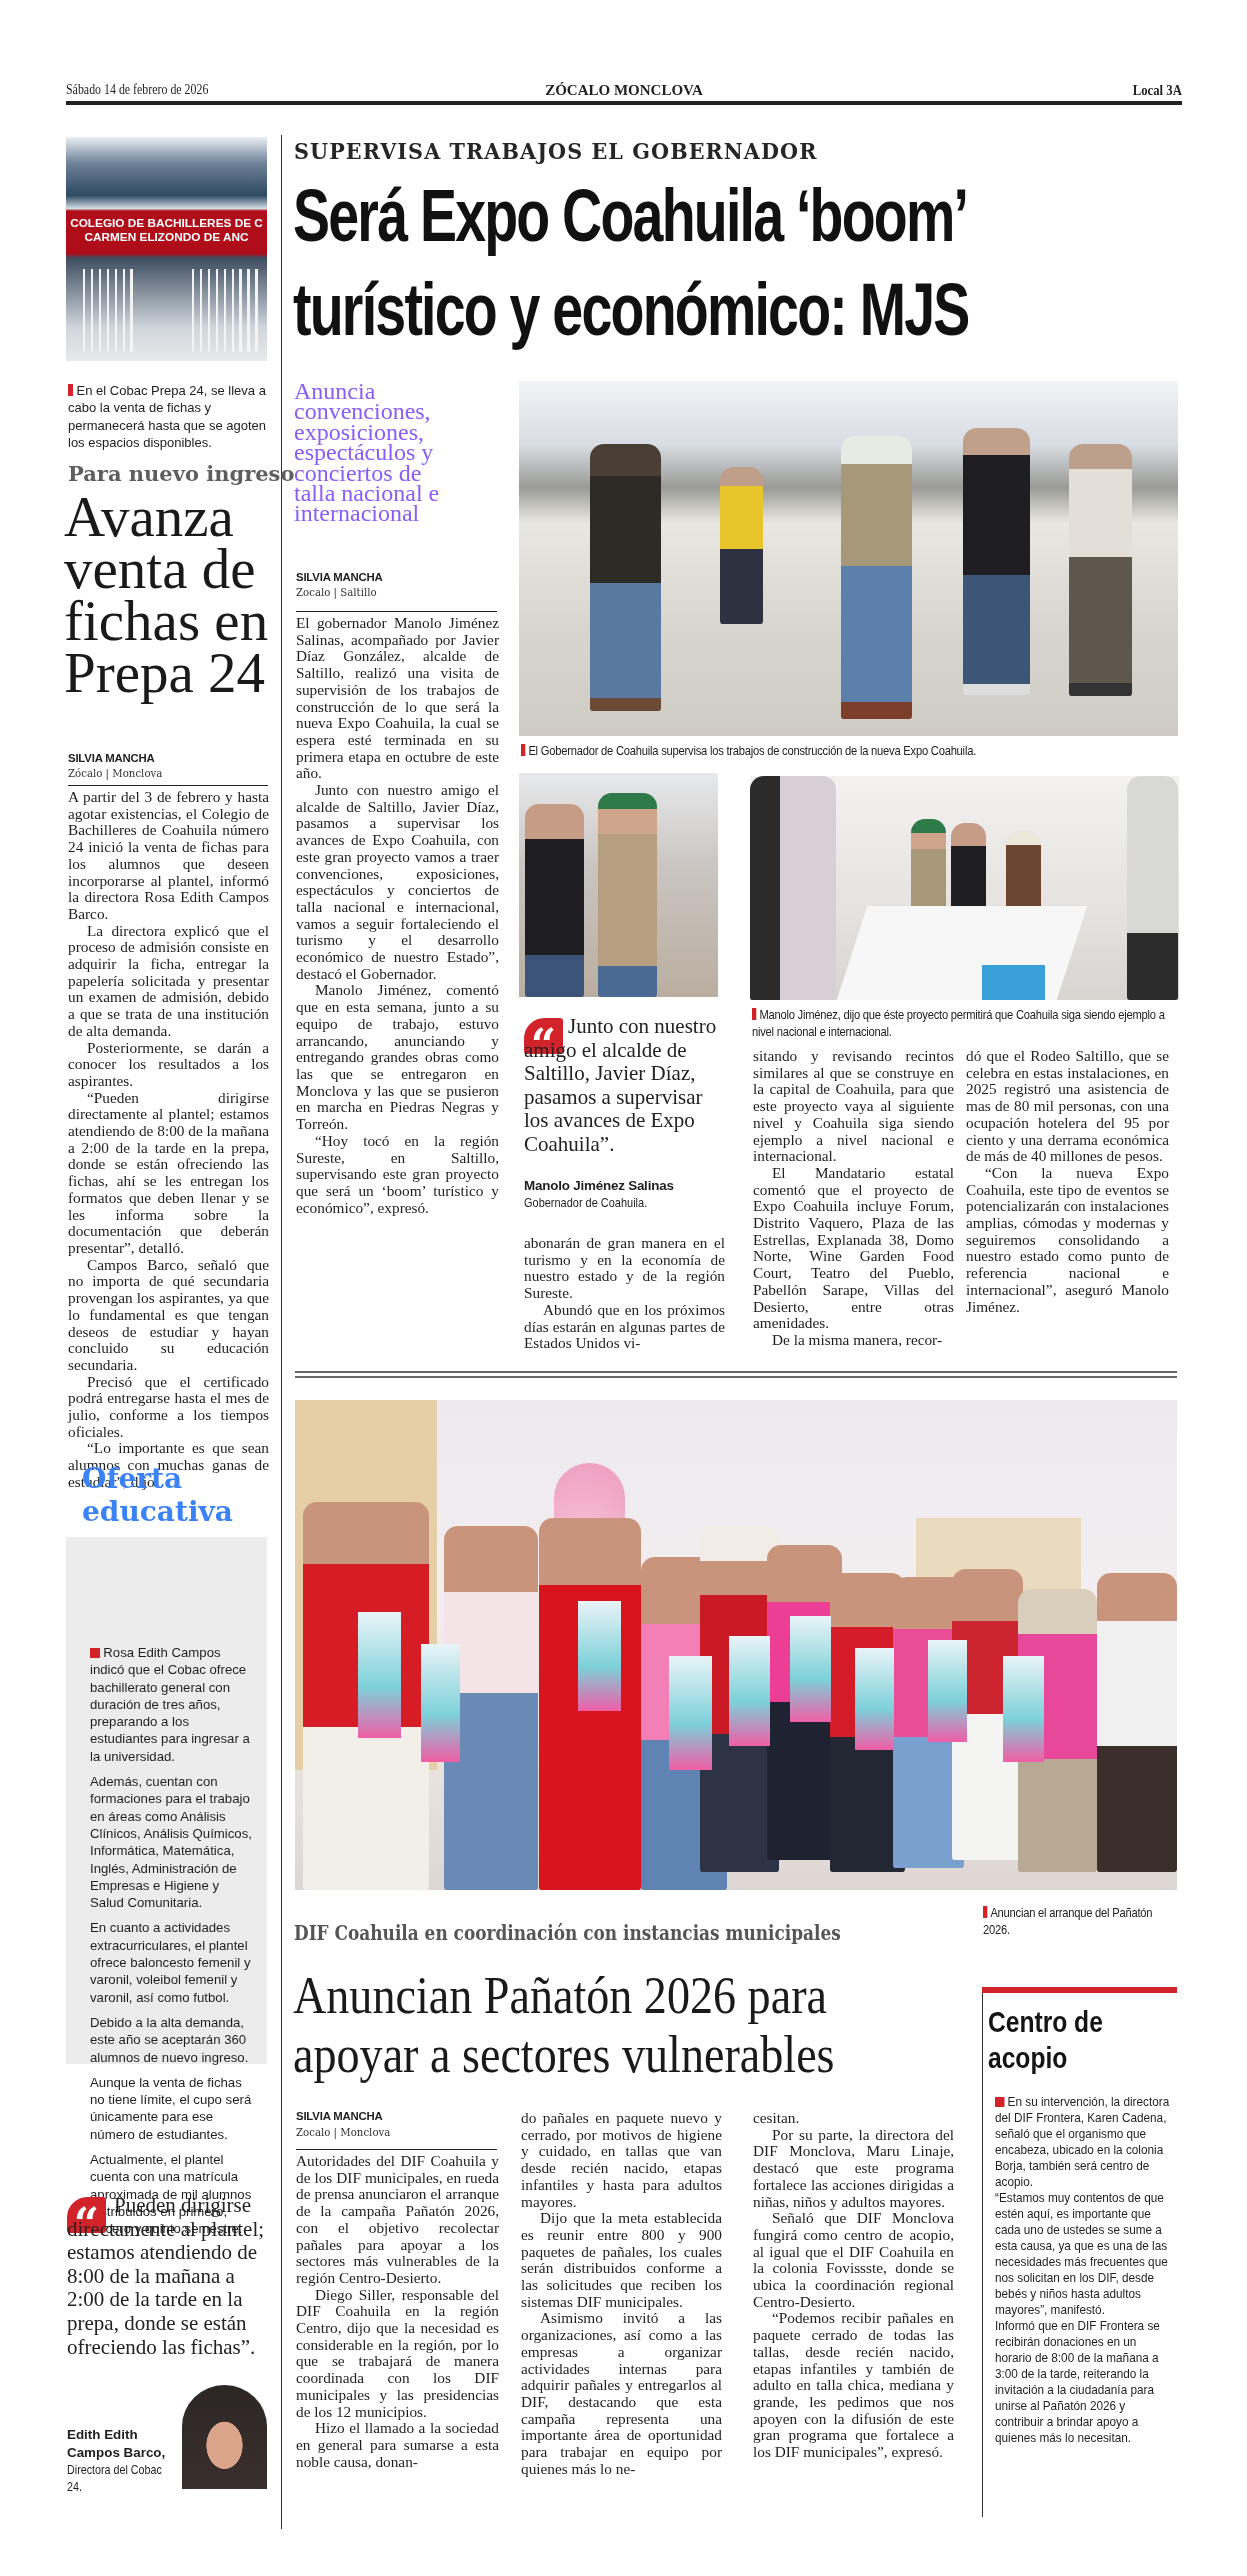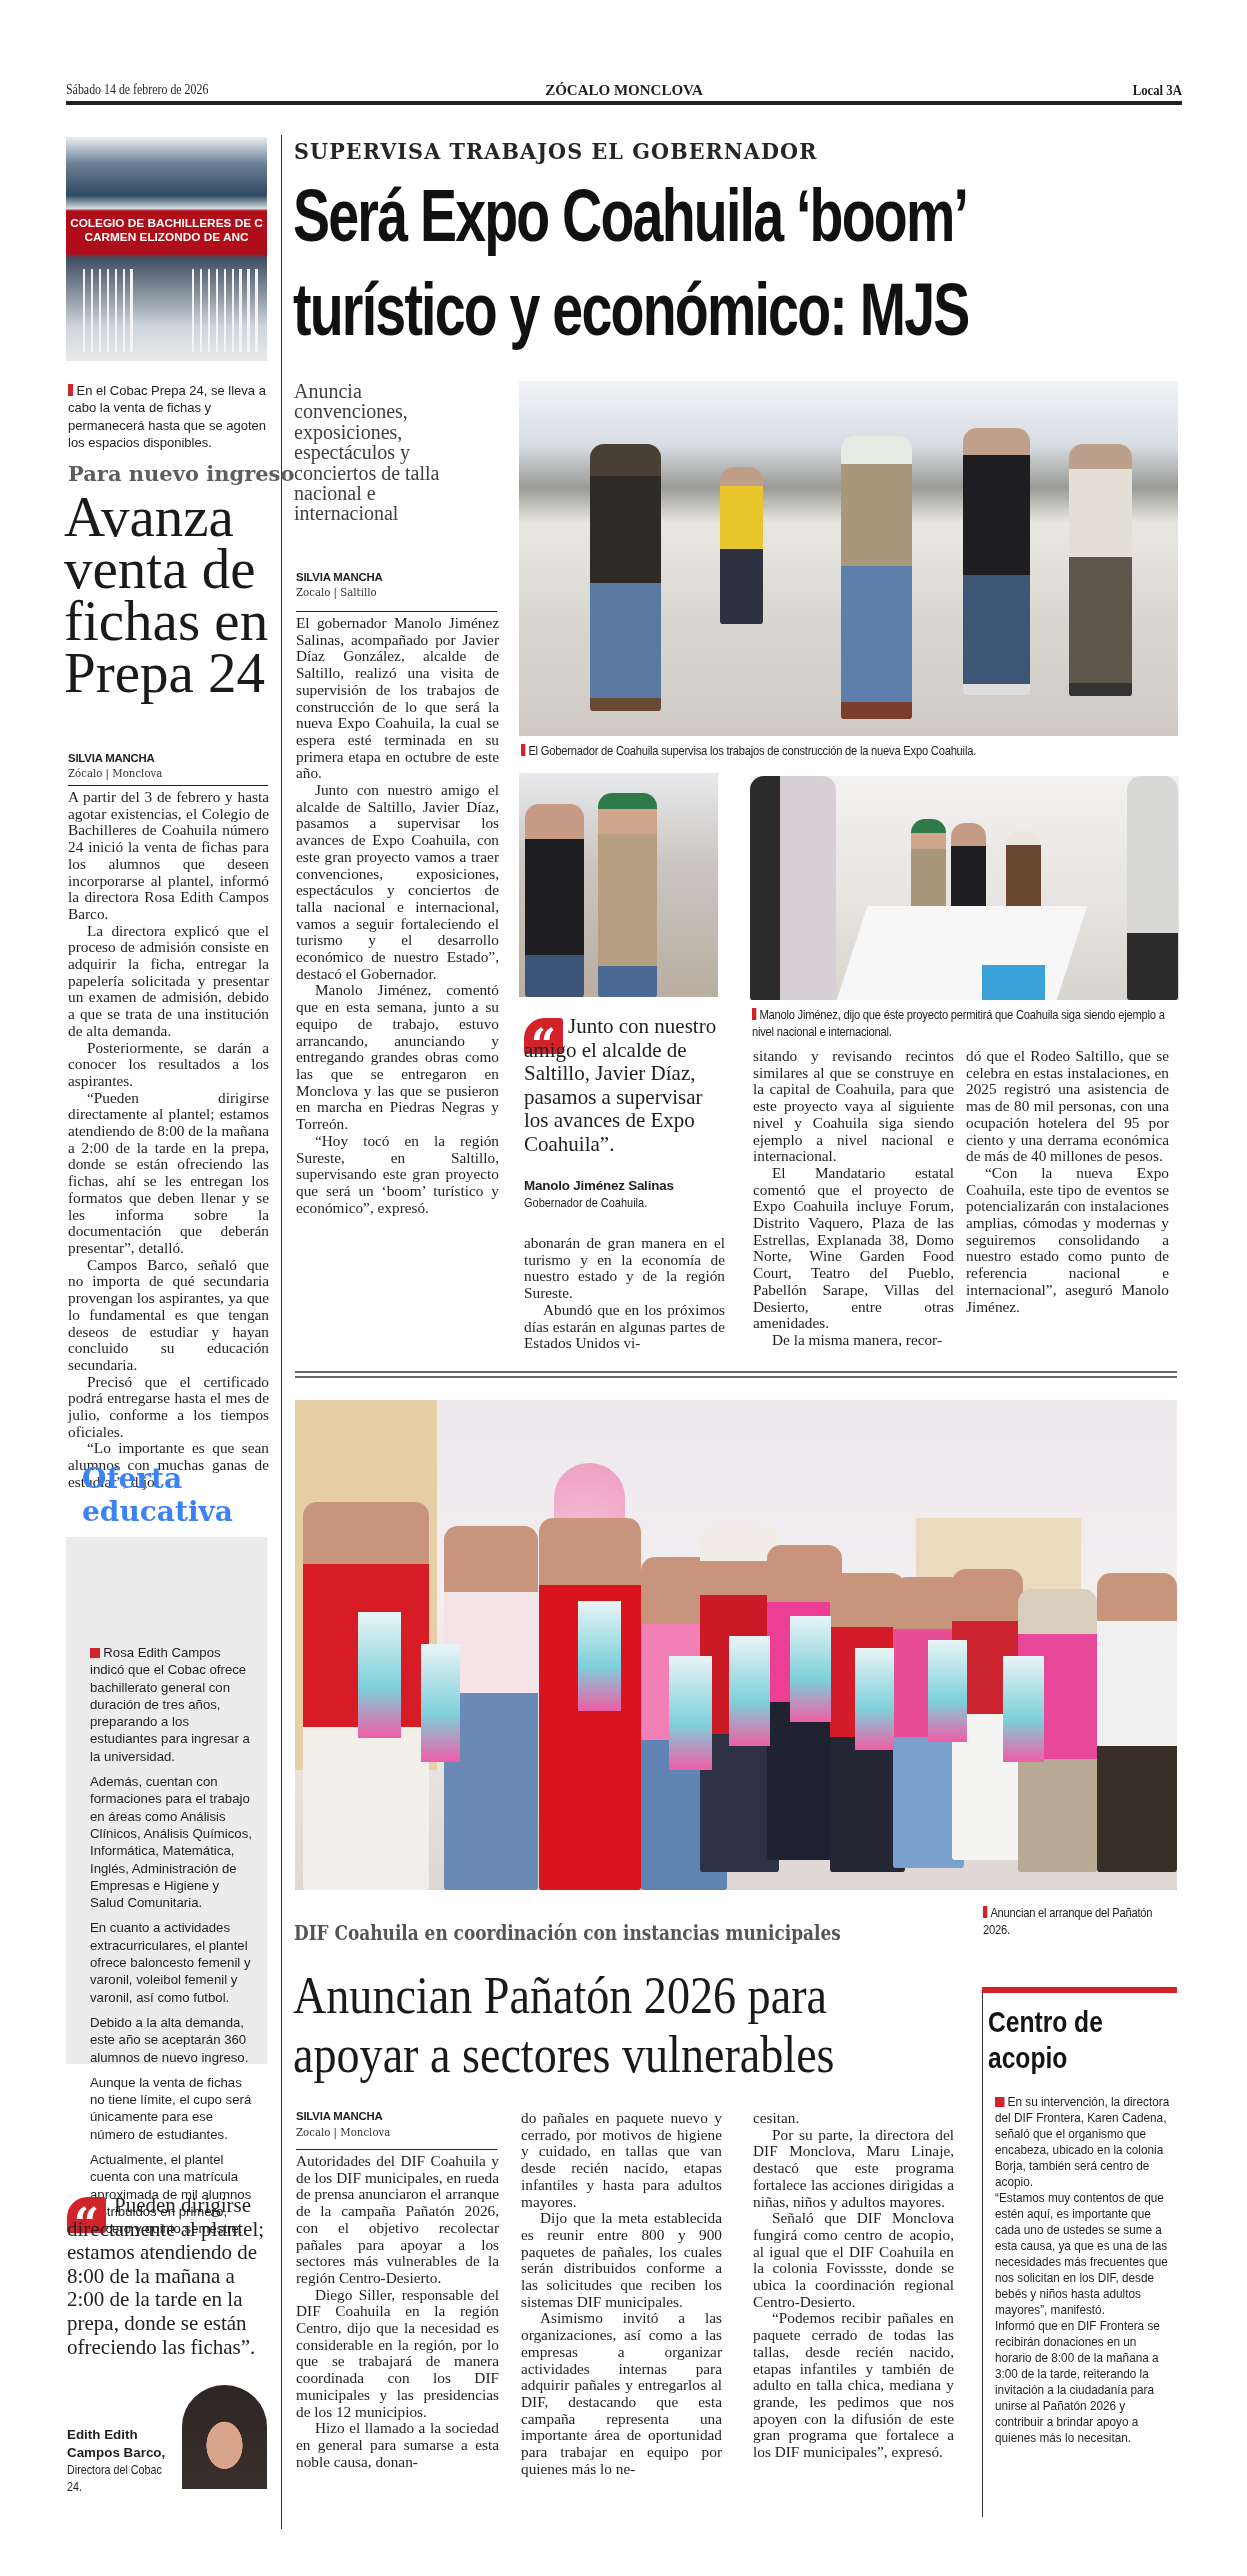--- a/index.html
+++ b/index.html
@@ -51,21 +51,21 @@
   .pullquote { font-family: "Liberation Serif", serif; font-size: 21px; line-height: 23.6px; color: #222; }
 
   #quote-left-name { left: 67px; top: 2426px; font-family: "Liberation Sans", sans-serif; font-weight: bold; font-size: 13.4px; line-height: 18px; }
   #quote-left-role { left: 67px; top: 2462px; font-family: "Liberation Sans", sans-serif; font-size: 12.2px; line-height: 17.3px; transform: scaleX(0.88); transform-origin: left; }
   #photo-rosa { left: 182px; top: 2385px; width: 85px; height: 104px; border-radius: 50% 50% 0 0 / 40% 40% 0 0;
     background: radial-gradient(ellipse 30% 32% at 50% 58%, #d9a48a 0 70%, transparent 72%), linear-gradient(180deg, #2c2624 0%, #3a302d 100%); }
 
   
   #kicker-main { left: 294px; top: 137px; font-family: "DejaVu Serif", serif; font-weight: bold; font-size: 23px; letter-spacing: 1.2px; color: #262626; transform: scaleX(0.9); transform-origin: left; }
   #headline-main { left: 293px; top: 168px; width: 1022px; font-family: "Liberation Sans", sans-serif; font-weight: bold; font-size: 75px; line-height: 94px; color: #111; letter-spacing: -2.4px; transform: scaleX(0.74); transform-origin: left; white-space: nowrap; }
-  #deck-main { left: 294px; top: 381px; width: 149px; font-family: "Liberation Serif", serif; font-size: 20px; line-height: 20.4px; color: #404040; }
+  #deck-main { left: 294px; top: 381px; width: 149px; font-family: "Liberation Serif", serif; font-size: 24px; line-height: 20.4px; color: #8b5cf6; }
 
   #photo-expo { left: 519px; top: 381px; width: 659px; height: 355px;
     background: linear-gradient(180deg, #f1f3f6 0%, #d8dde3 18%, #9a9b96 30%, #e9e7e1 40%, #d8d5cf 70%, #cfcbc4 100%); }
   .person { position: absolute; border-radius: 14px 14px 3.1px 3.1px; }
   #photo-small { left: 519px; top: 773px; width: 199px; height: 224px; background: linear-gradient(180deg, #e7e9ec 0%, #cbc6c2 40%, #b9aea0 100%); }
   #photo-table { left: 750px; top: 776px; width: 429px; height: 224px; background: linear-gradient(180deg, #f3f2f1 0%, #e5e2df 60%, #d8d4d0 100%); }
 
   #quote-main-name { left: 524px; top: 1178px; font-family: "Liberation Sans", sans-serif; font-weight: bold; font-size: 13.4px; letter-spacing: -0.2px; }
   #quote-main-role { left: 524px; top: 1196px; font-family: "Liberation Sans", sans-serif; font-size: 12.2px; transform: scaleX(0.9); transform-origin: left; }
 

